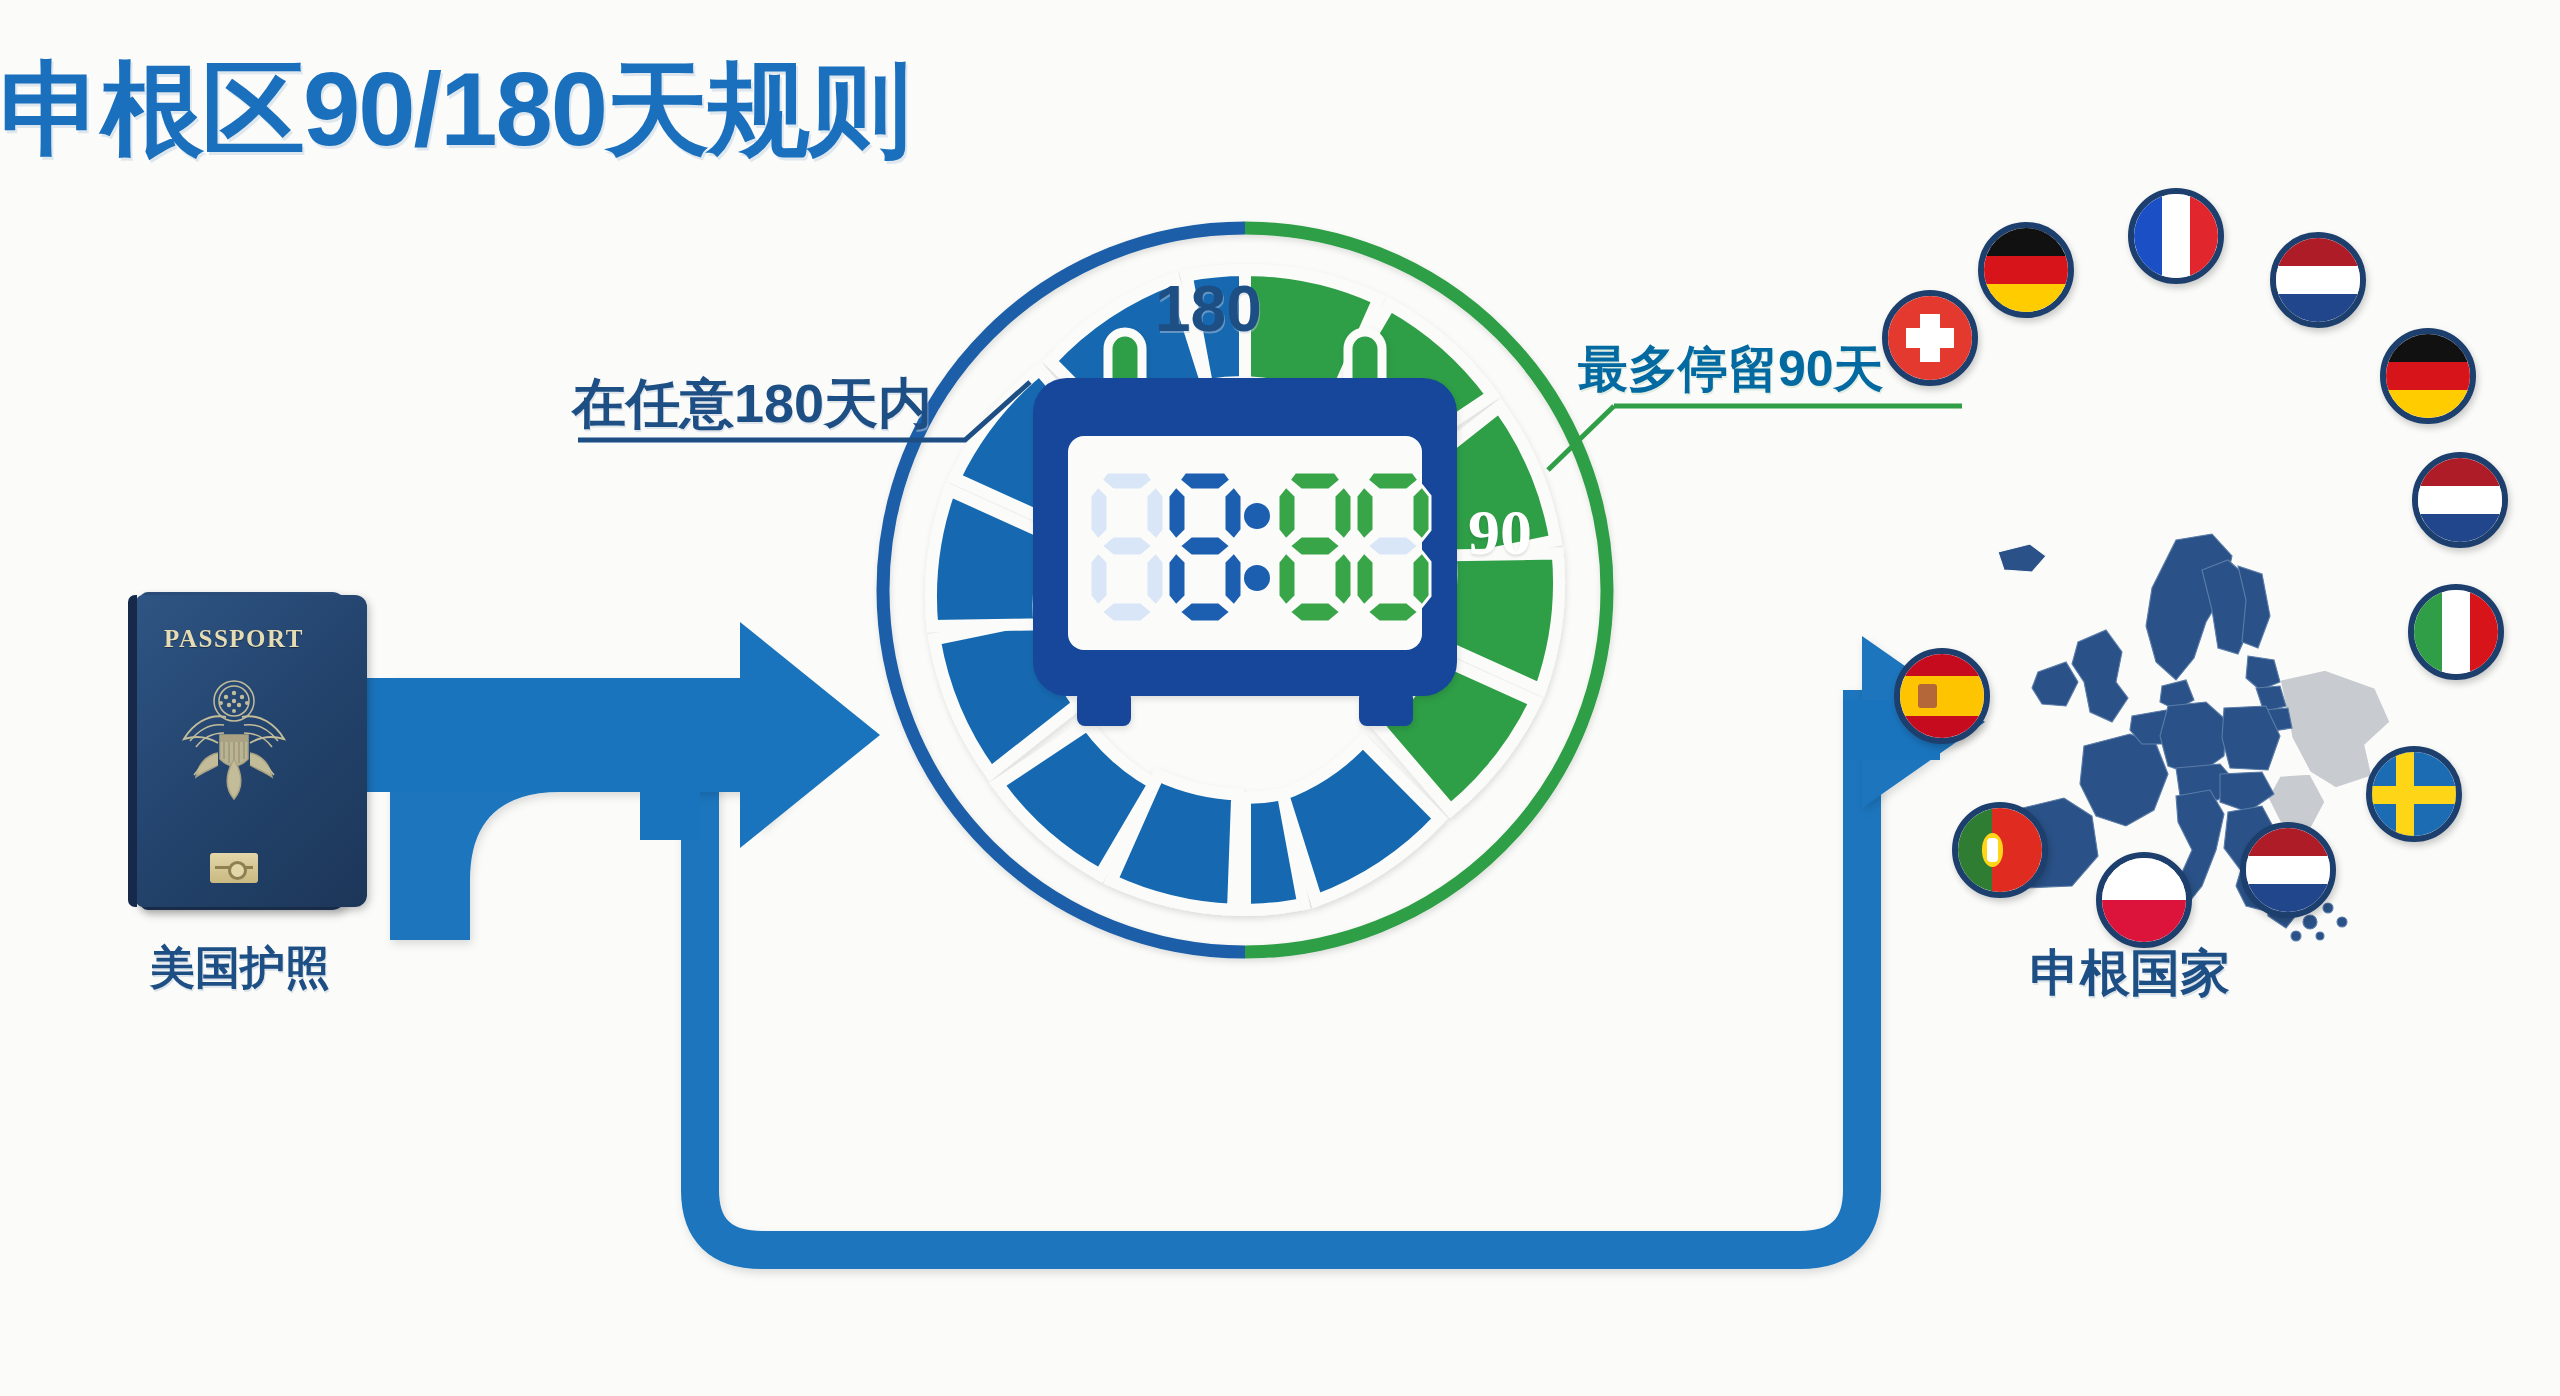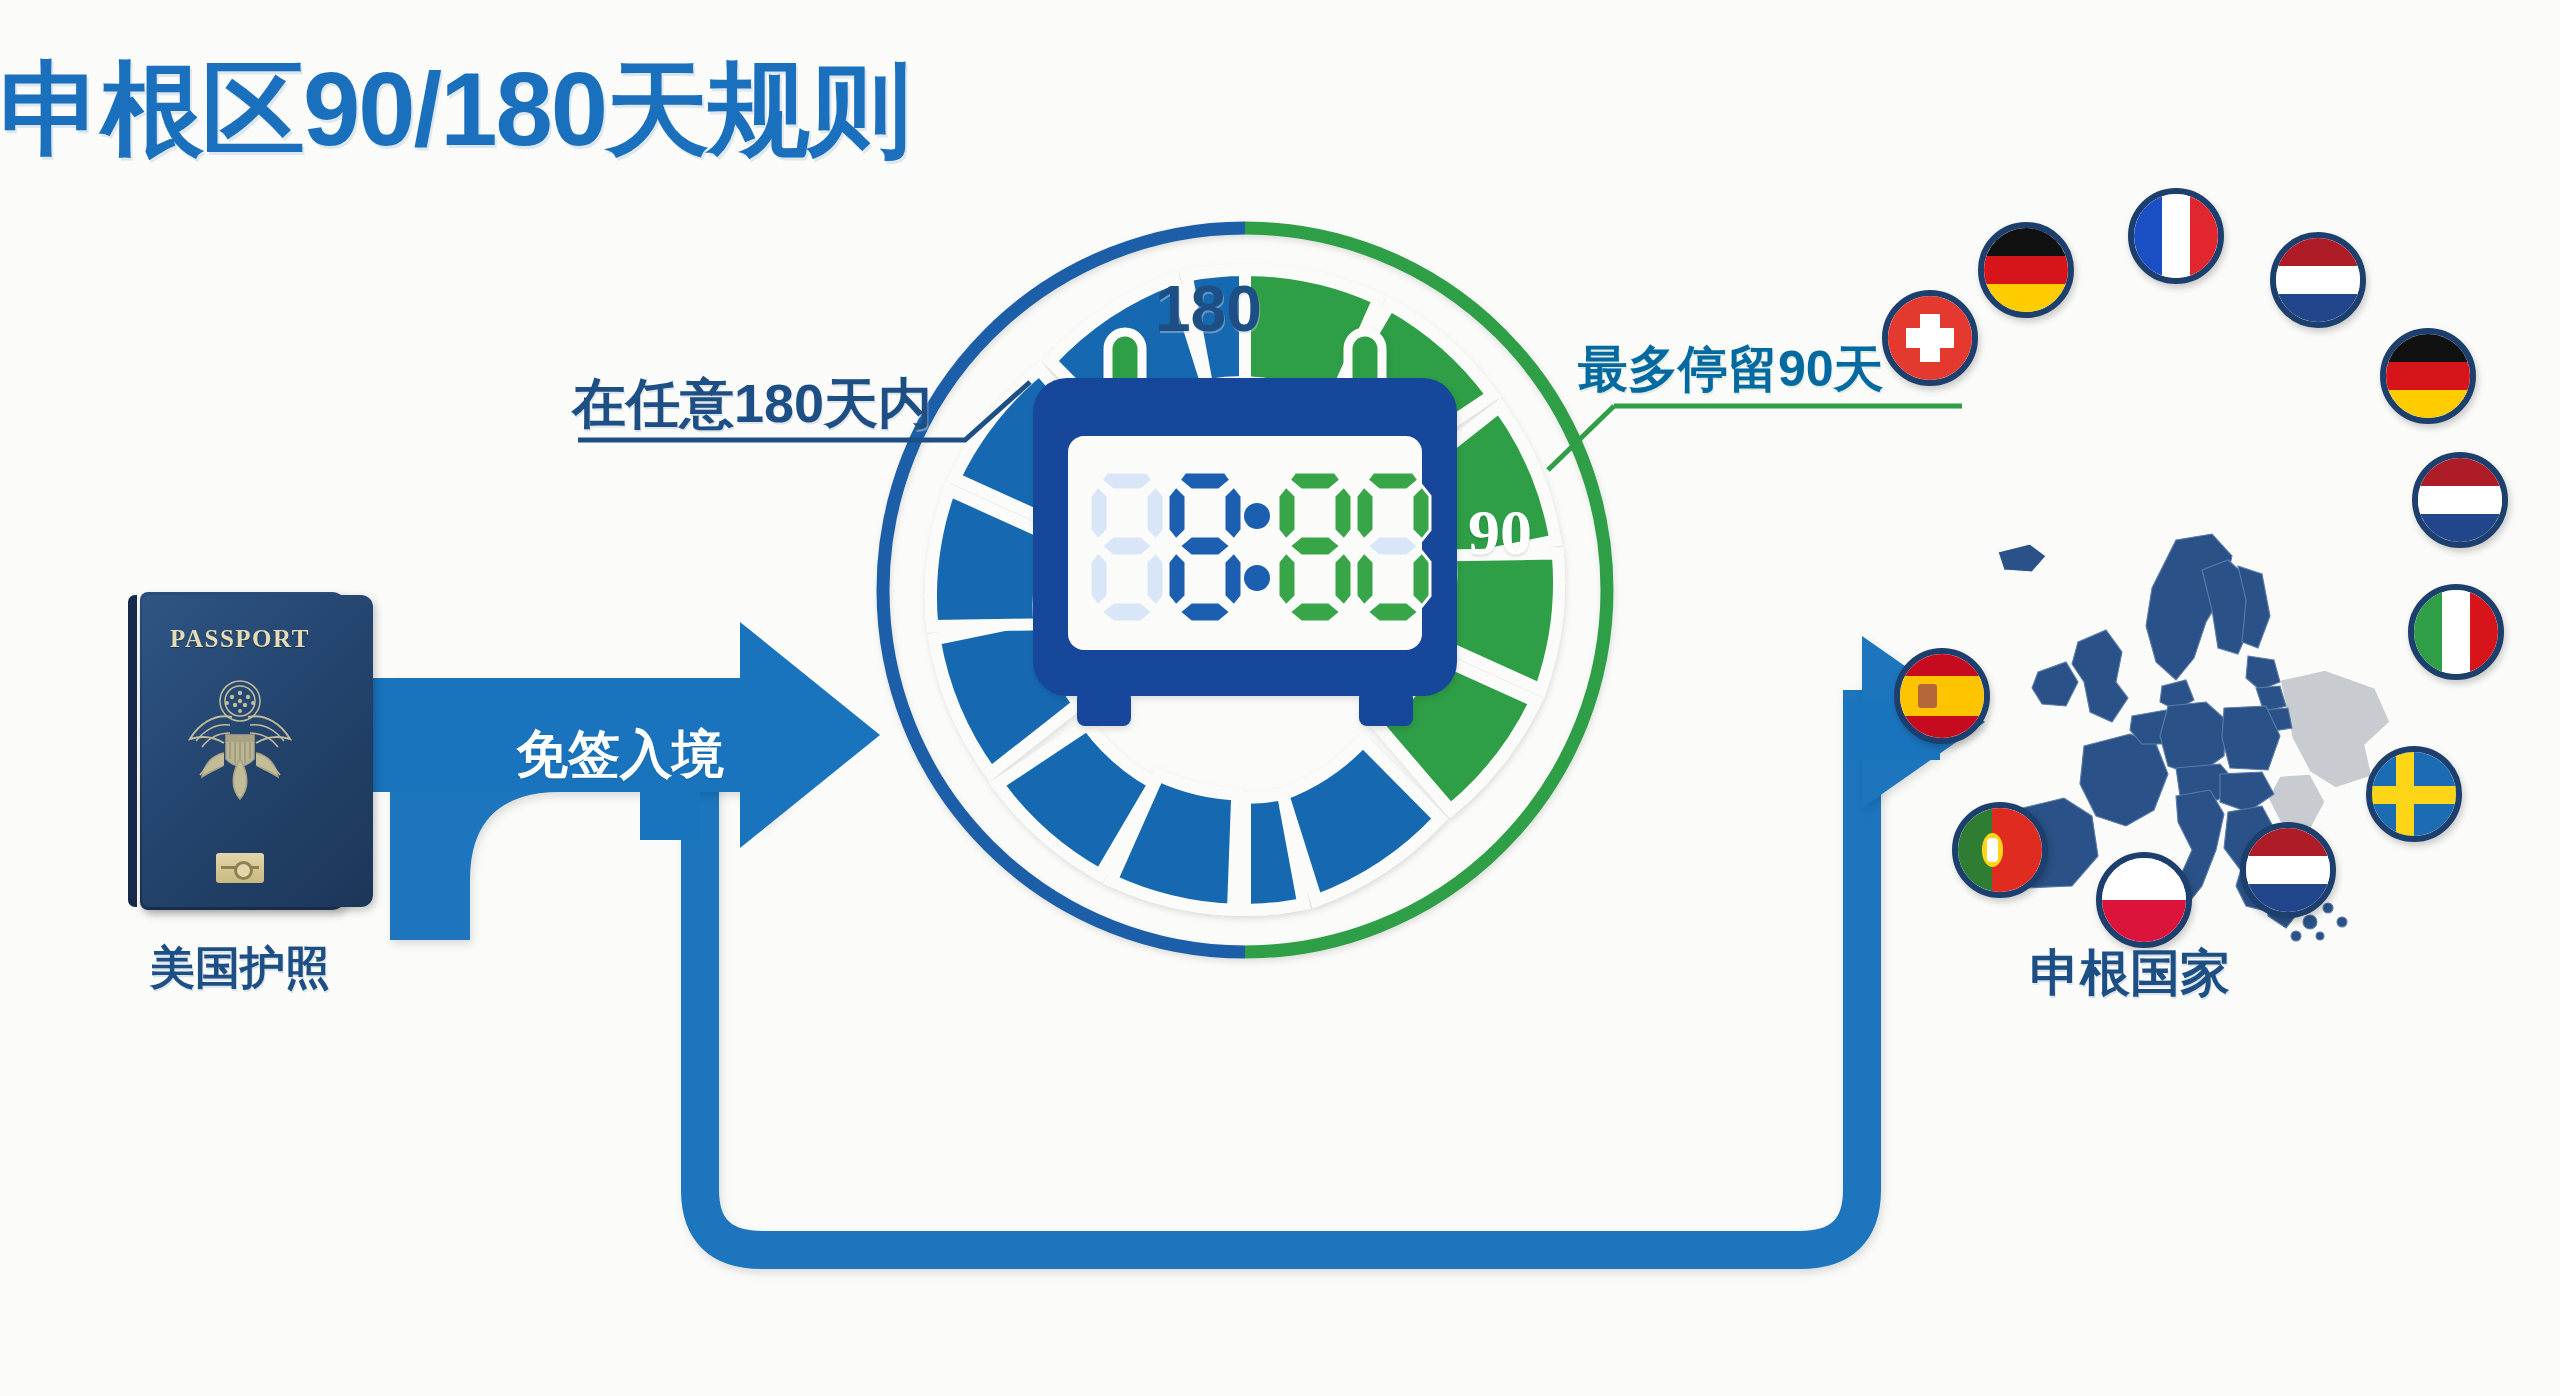--- a/index.html
+++ b/index.html
@@ -26,21 +26,21 @@
 
   
   .passport-wrap{position:absolute;left:128px;top:592px;width:218px;height:318px;}
   .passport-back{
     position:absolute;left:12px;top:0;width:206px;height:318px;
     background:linear-gradient(180deg,#2c4f7c,#1d3557);
     border-radius:8px 14px 14px 8px;
     box-shadow:3px 5px 9px rgba(0,0,0,.22);
   }
   .passport-front{
-    position:absolute;left:14px;top:3px;width:196px;height:312px;
+    position:absolute;left:8px;top:3px;width:196px;height:312px;
     background:linear-gradient(135deg,#2f5584 0%,#24456f 45%,#1c3658 100%);
     border-radius:7px 12px 12px 7px;
     box-shadow:2px 3px 8px rgba(0,0,0,.25);
     overflow:hidden;
     padding-left:35px;
   }
   .passport-spine{
     position:absolute;left:0;top:3px;width:9px;height:312px;
     background:#16294a;border-radius:7px 0 0 7px;
   }
@@ -164,21 +164,20 @@
              L 390 940
              L 390 678 Z" fill="#1a74bd" filter="url(#softshadow)"></path>
     <rect x="335" y="678" width="430" height="114" fill="#1a74bd"></rect>
     <path d="M 740 622 L 880 735 L 740 848 Z" fill="#1a74bd"></path>
 
     <path d="M 640 792 L 700 792 L 700 840 L 640 840 Z" fill="#1a74bd"></path>
     <path d="M 700 792 Q 700 840 660 848 L 560 848 Q 470 848 470 940 L 470 1000
              L 700 1000 Z" fill="none"></path>
   </svg>
 
-  <div class="arrow-label">免签入境</div>
 
   <div class="passport-wrap">
     <div class="passport-back"></div>
     <div class="passport-front">
       <div class="pp-title">PASSPORT</div>
       <svg class="pp-seal" viewBox="0 0 120 150">
         <g fill="none" stroke="#d9cda0" stroke-width="1.5">
           <circle cx="60" cy="28" r="20"></circle>
           <circle cx="60" cy="28" r="15"></circle>
           <g fill="#d9cda0" stroke="none">

